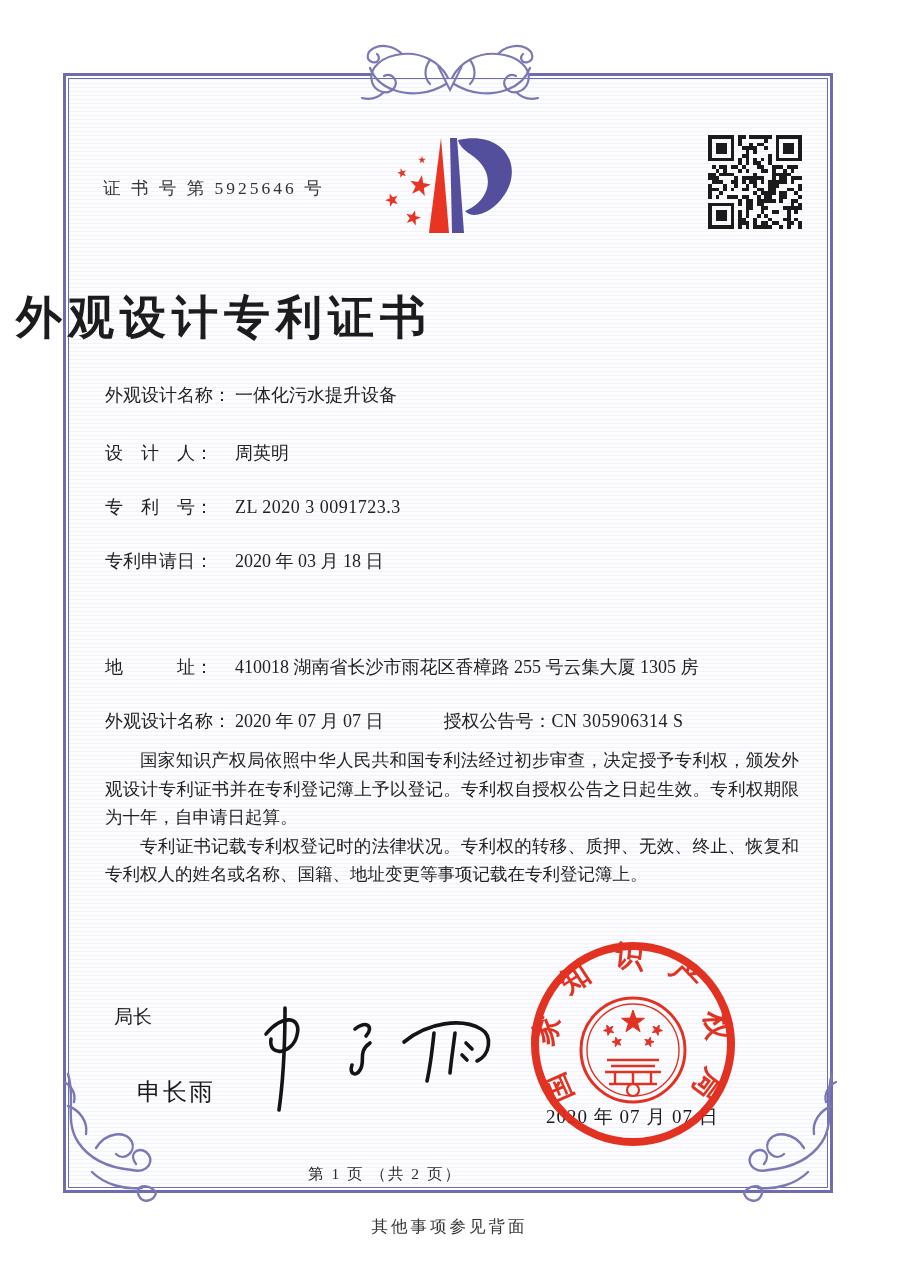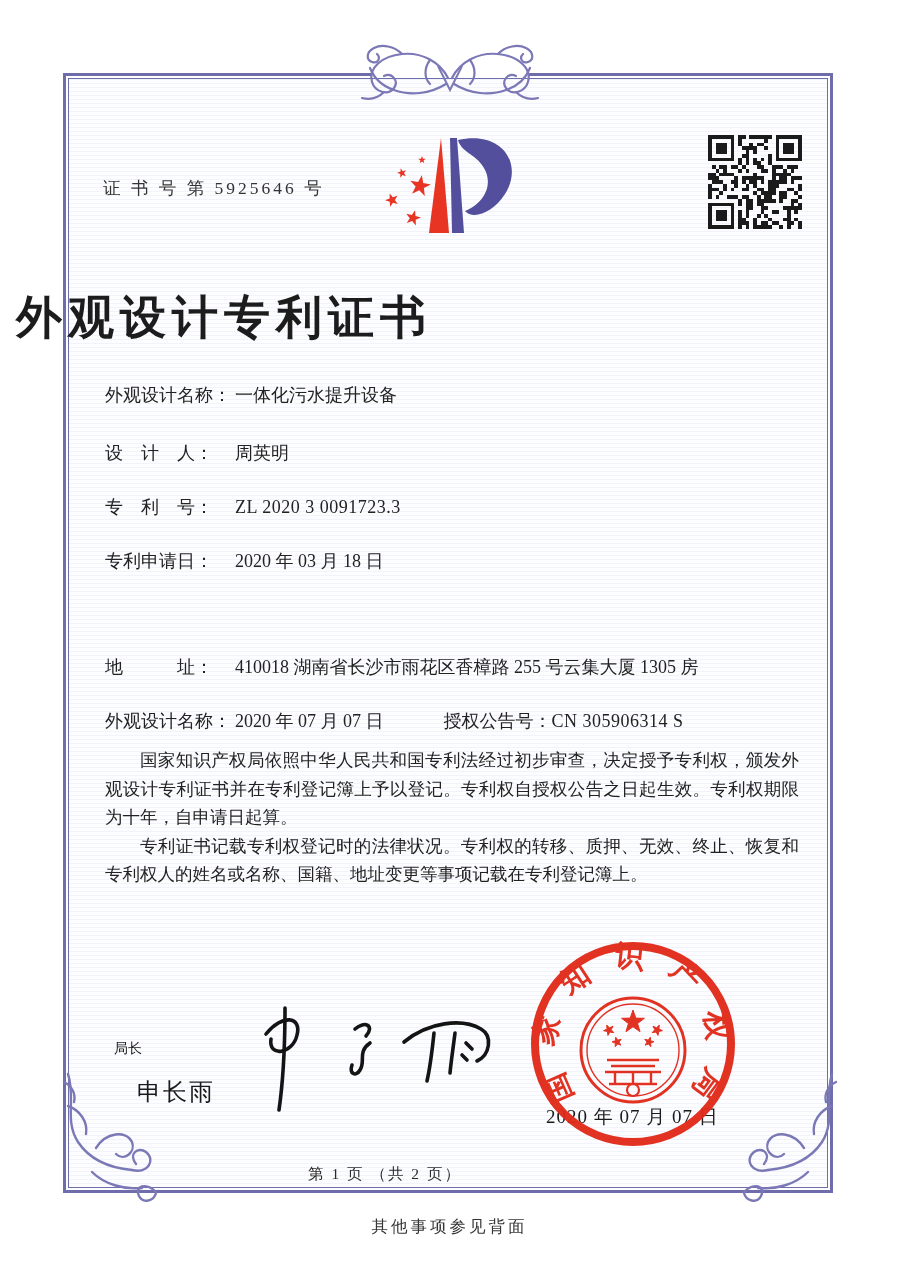--- a/index.html
+++ b/index.html
@@ -30,21 +30,21 @@
 
   .row{position:absolute;left:105px;width:700px;font-size:18px;white-space:nowrap;color:#222;}
   .row .lab{display:inline-block;width:130px;}
   .row .lab2{display:inline-block;margin-left:60px;}
   .r1{top:383px}.r2{top:441px}.r3{top:495px}.r4{top:549px}.r5{top:602px}.r6{top:655px}.r7{top:709px}
   .mono-val{letter-spacing:0.5px;}
 
   .paras{position:absolute;left:105px;top:746px;width:694px;font-size:17.5px;line-height:28.5px;text-align:justify;}
   .paras p{margin:0;text-indent:2em;}
 
-  .sig-title{position:absolute;left:114px;top:1040px;font-size:14px;font-family:"Liberation Sans",sans-serif;color:#1a1a1a;text-align:right;}
+  .sig-title{position:absolute;left:114px;top:1004px;font-size:19px;font-family:"Liberation Sans",sans-serif;color:#1a1a1a;text-align:right;}
   .sig-name{position:absolute;left:112px;top:1076px;font-size:24px;font-family:"Liberation Sans",sans-serif;letter-spacing:2px;color:#1a1a1a;margin-left:25px;}
   .signature{position:absolute;left:238px;top:1002px;width:270px;height:112px;}
 
   .seal-date{position:absolute;left:546px;top:1104px;font-size:19px;letter-spacing:1px;color:#1b1b1b;z-index:1;}
   .seal{position:absolute;left:527px;top:938px;width:212px;height:212px;z-index:2;opacity:0.96;}
 
   .page-info{position:absolute;left:63px;top:1164px;width:644px;text-align:center;font-size:15.5px;letter-spacing:2px;color:#2a2a2a;}
   .back-note{position:absolute;left:0;top:1216px;width:899px;text-align:center;font-size:16.5px;letter-spacing:3px;color:#333;}
 </style>
 </head>

